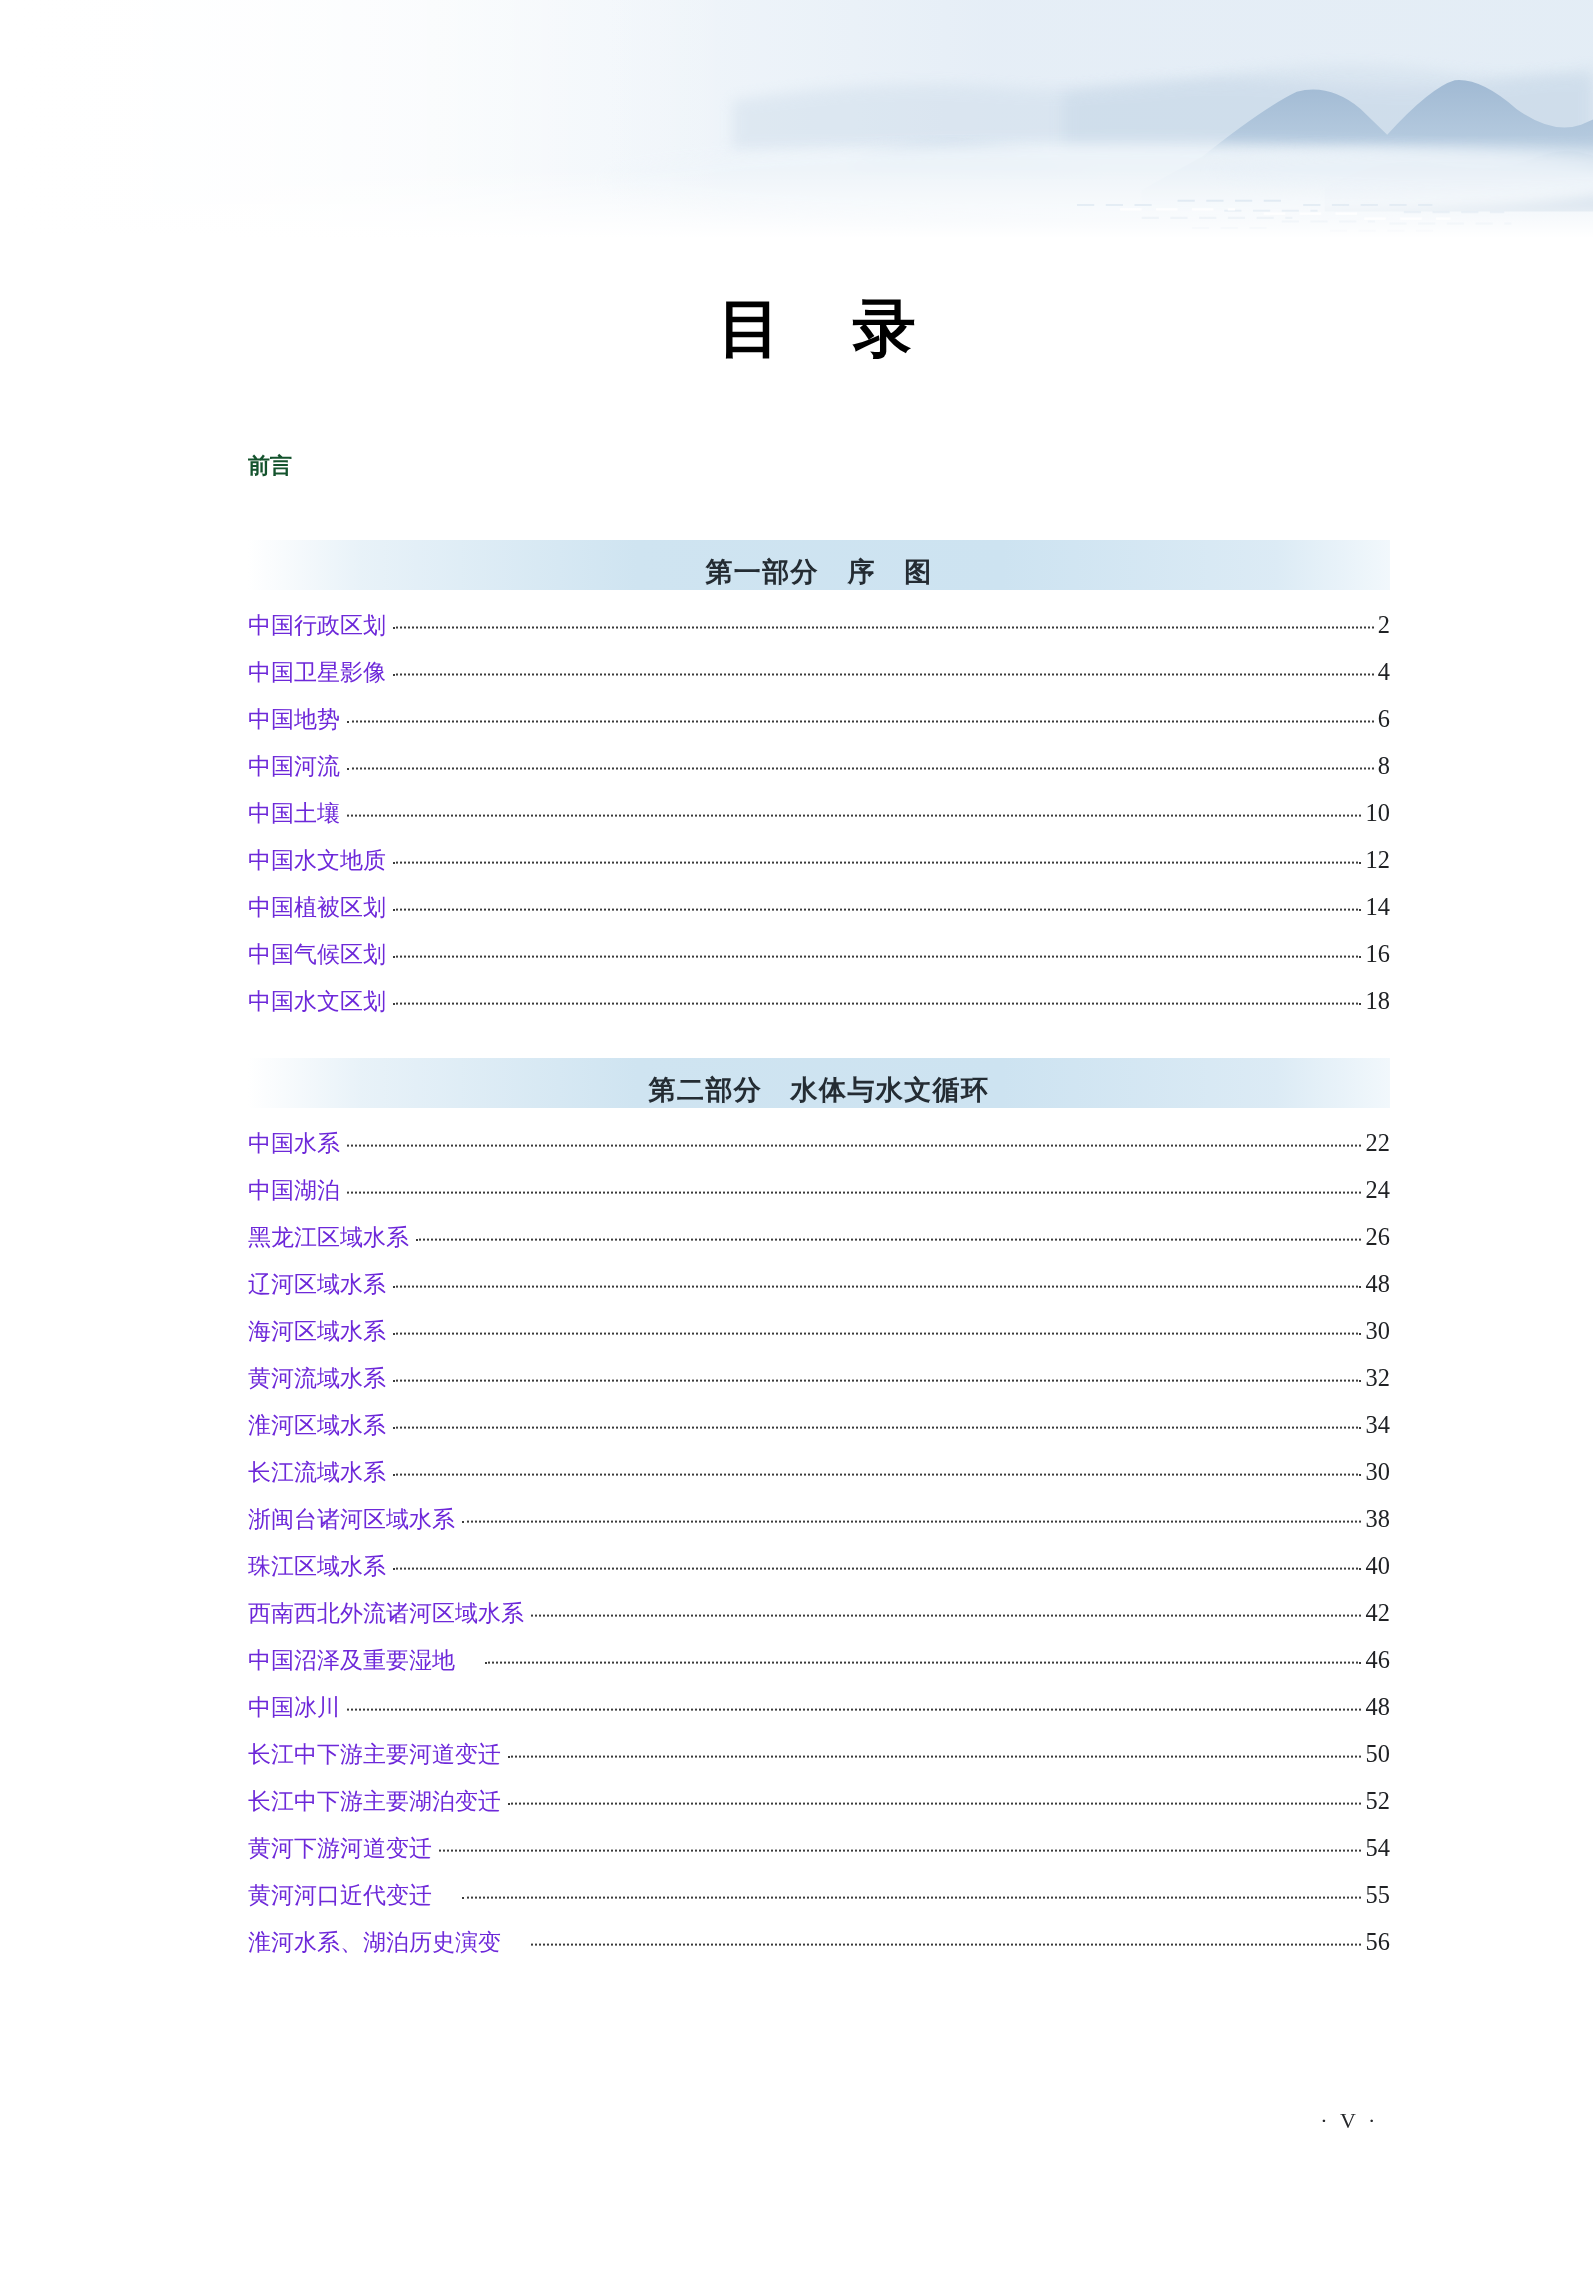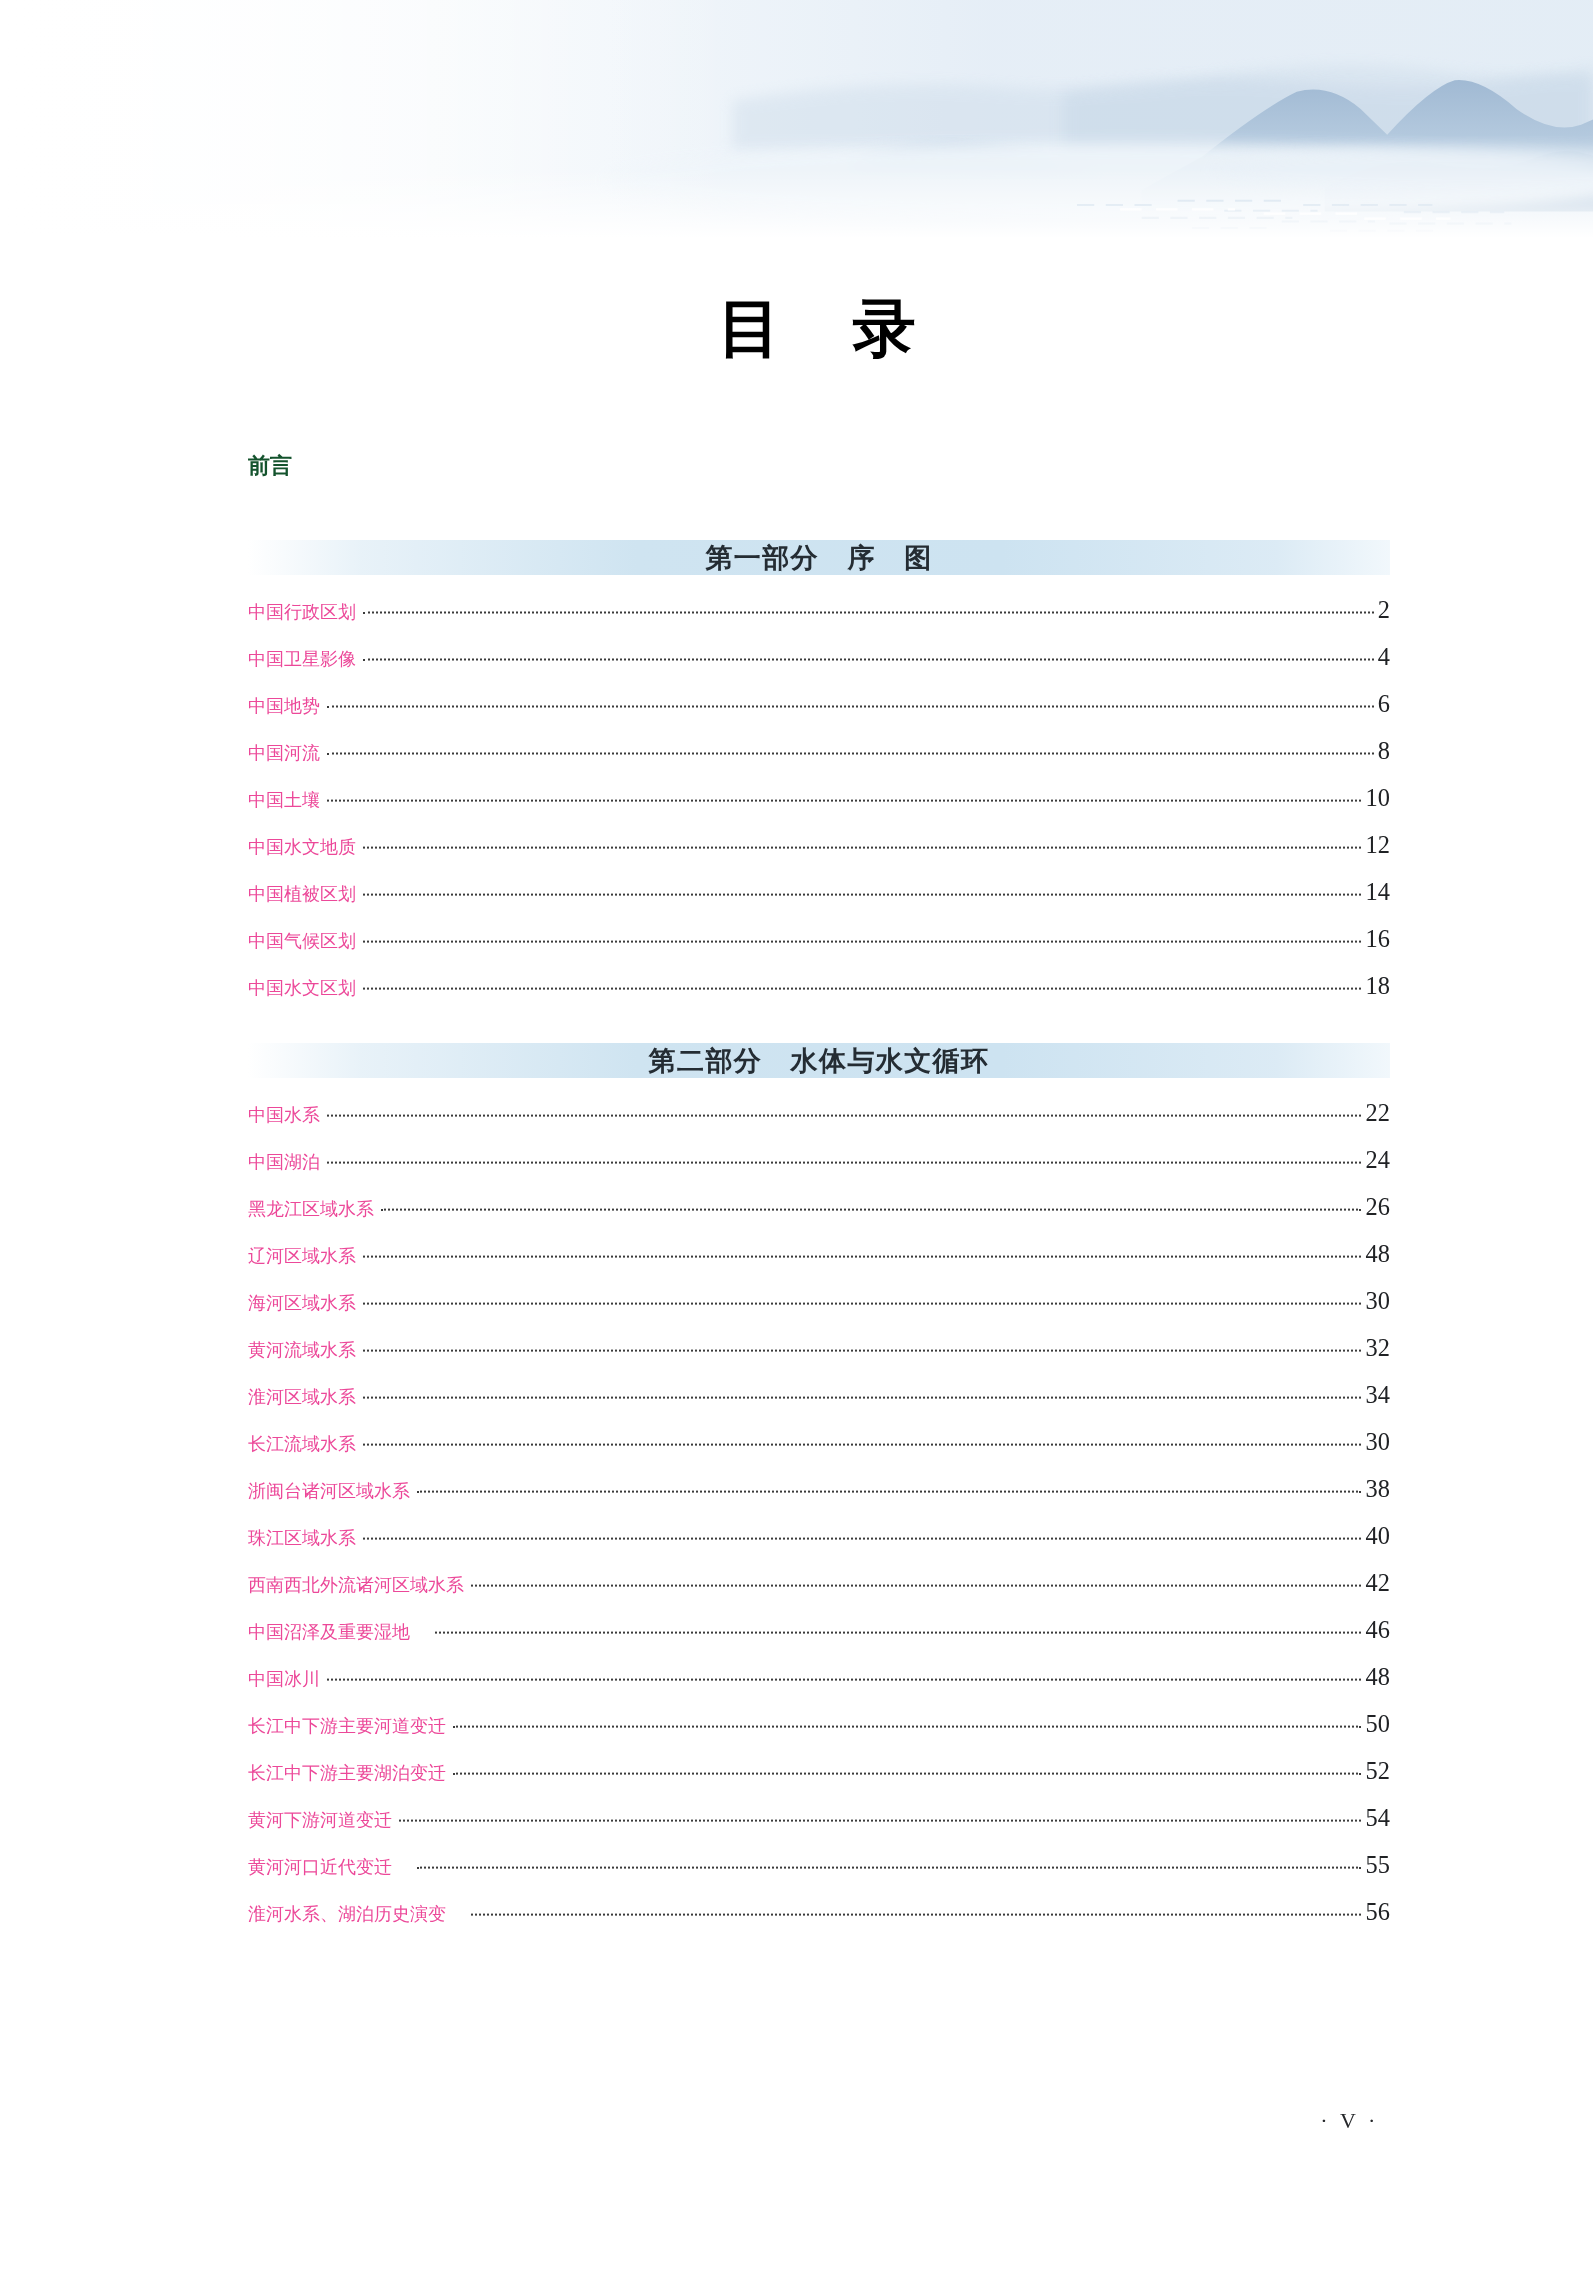--- a/index.html
+++ b/index.html
@@ -42,22 +42,22 @@
     line-height:1;
     color:#14532d;
   }
 
   
   .content{
     position:absolute;top:540px;left:248px;width:1142px;
   }
   .toc-section + .toc-section{margin-top:34px;}
   .section-band{
-    height:35px;
-    display:flex;align-items:flex-start;justify-content:center;
+    height:50px;
+    display:flex;align-items:flex-end;justify-content:center;
     background:linear-gradient(90deg,
       rgba(211,230,243,0) 0%,
       rgba(209,229,242,0.50) 10%,
       #cfe4f1 34%,
       #cde3f1 66%,
       rgba(206,227,241,0.72) 90%,
       rgba(225,239,248,0.45) 100%);
   }
   .section-title{
     font-family:"Liberation Sans","DejaVu Sans",sans-serif;
@@ -67,23 +67,23 @@
     color:#242c33;
   }
   .toc-list{margin-top:10.8px;}
   .toc-row{
     display:flex;
     align-items:baseline;
     height:47px;
     line-height:47px;
   }
   .toc-label{
-    font-size:18px;
+    font-size:23px;
     white-space:pre;
-    color:#ec4899;
+    color:#6d28d9;
   }
   .leader{
     flex:1;
     align-self:center;
     height:0;
     border-bottom:2.9px dotted #3b3b3b;
     transform:translateY(3.6px);
     margin:0 4.3px 0 7.2px;
   }
   .toc-page{

